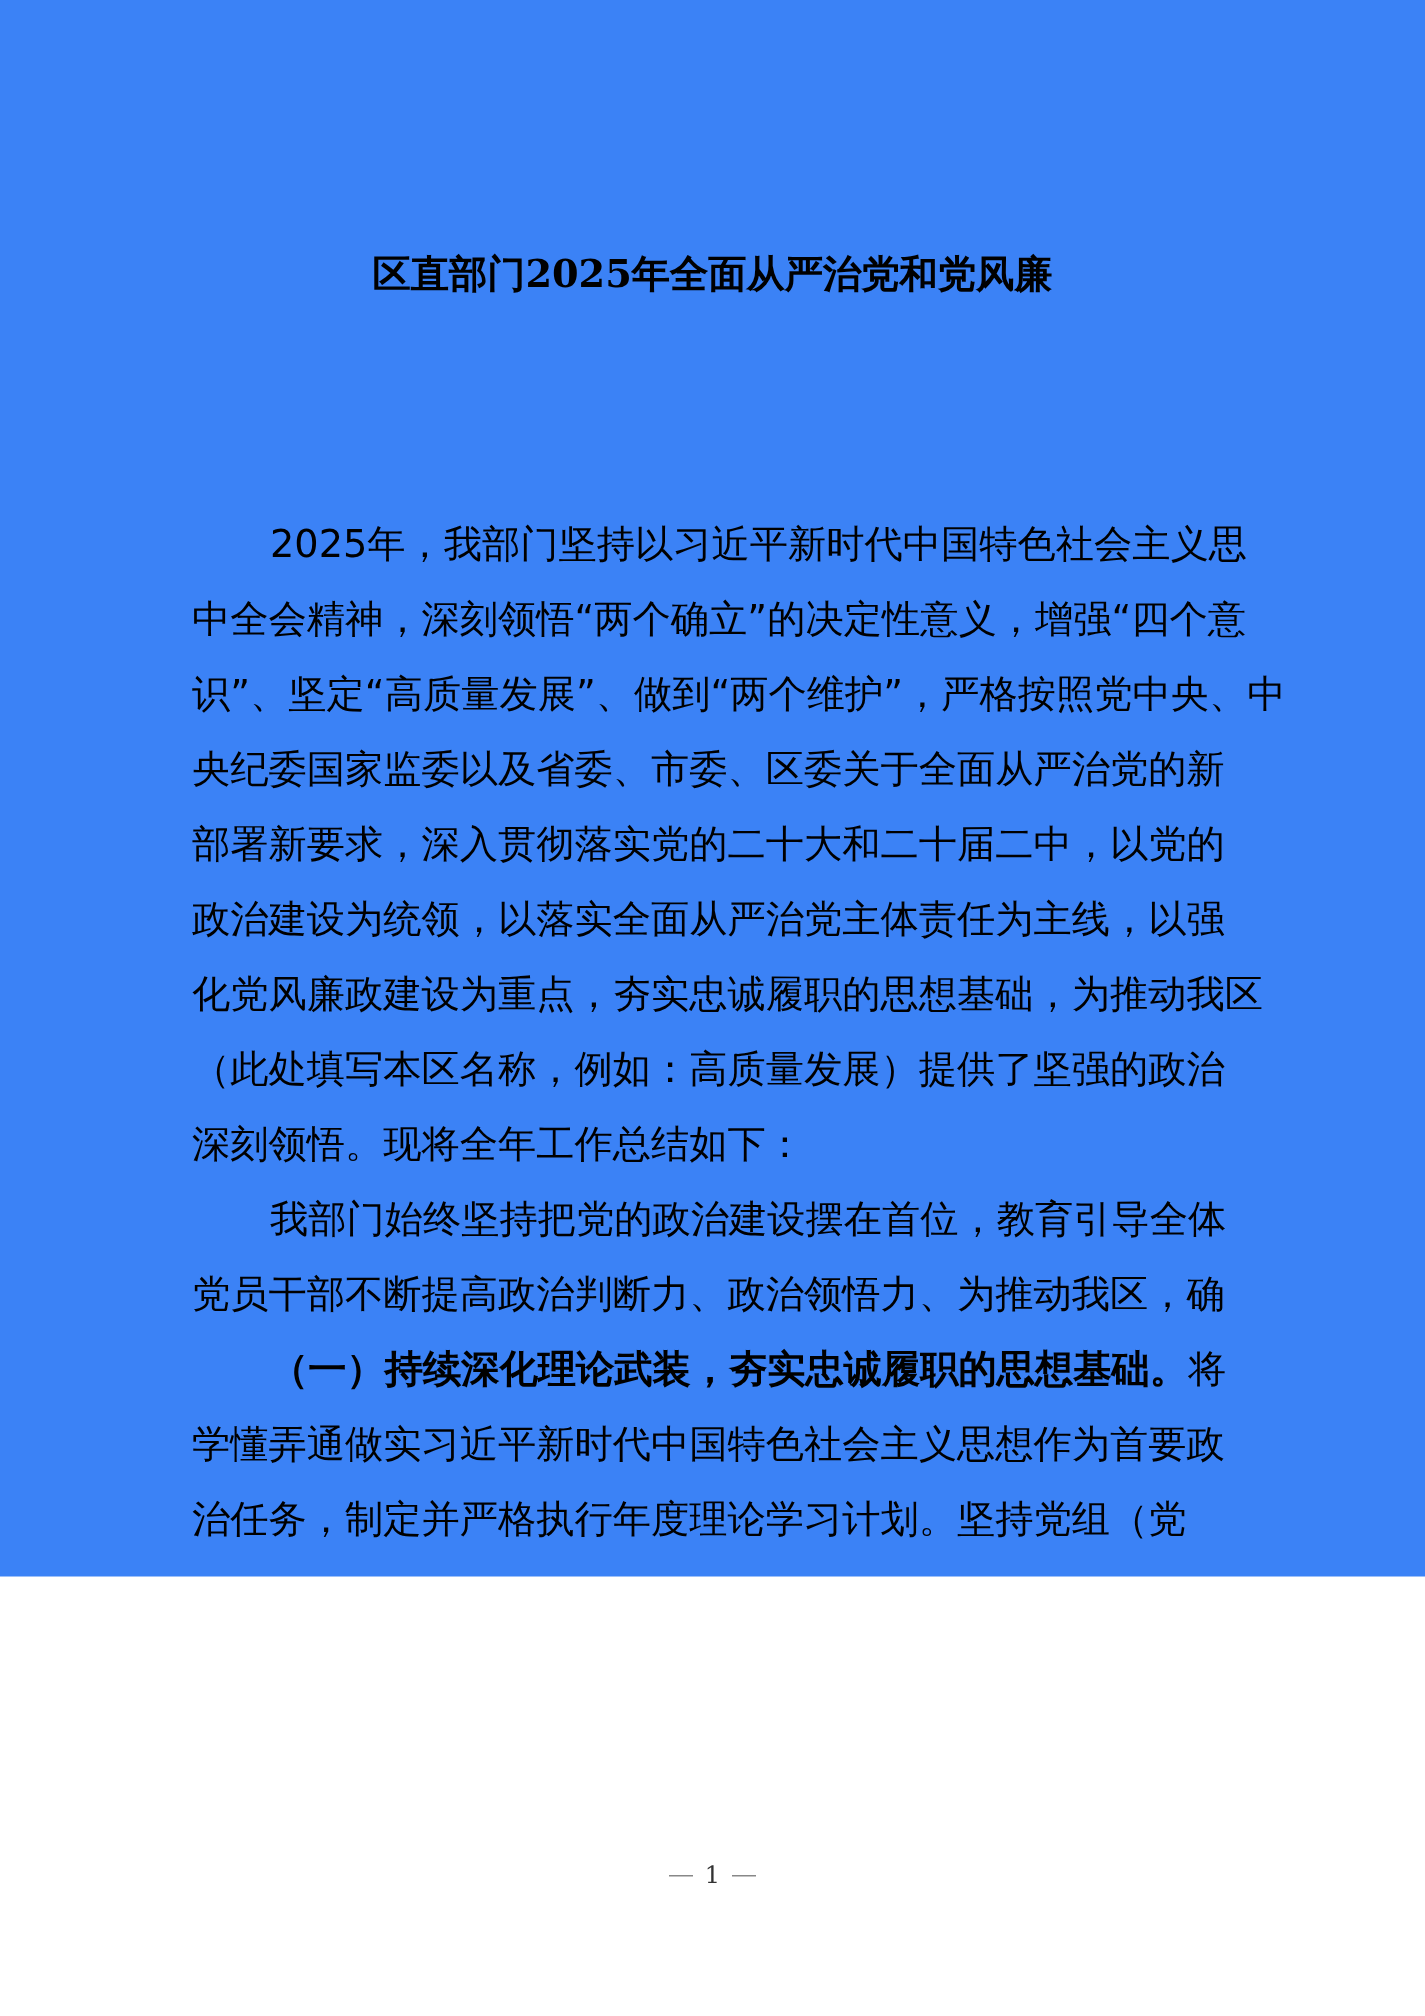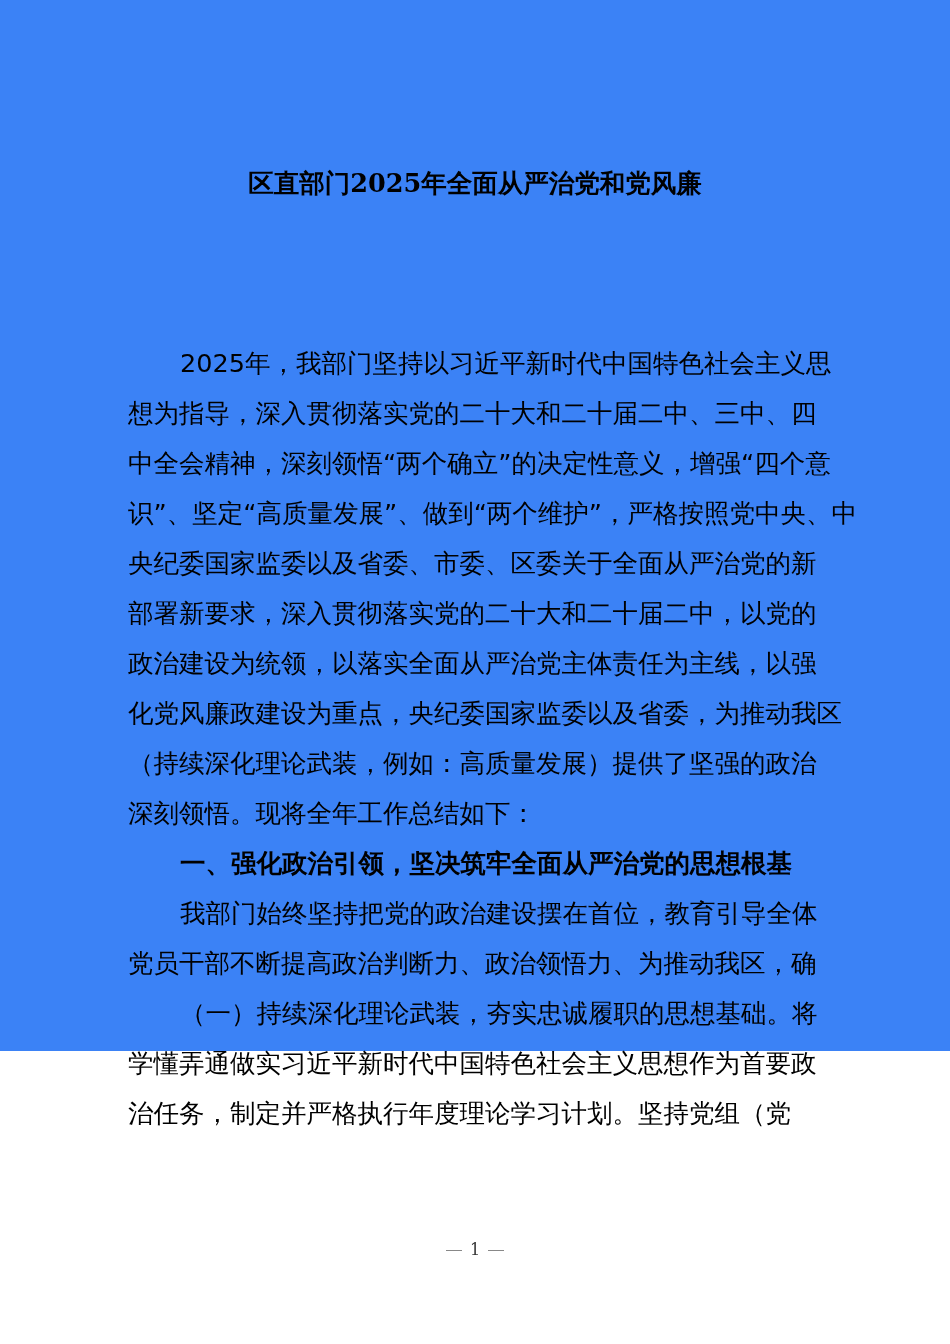--- a/index.html
+++ b/index.html
@@ -8,49 +8,47 @@
   .page { position: absolute; left: 0; top: 0; width: 950px; height: 1051px; background: #3b82f6; }
   .title { position: absolute; left: 128px; width: 694px; text-align: center;
            font-family: "DejaVu Serif", "Liberation Serif", serif; font-weight: bold;
            font-size: 34px; line-height: 58px; top: 158px; letter-spacing: 0px; }
   .title .line { display: block; white-space: nowrap; }
   .body { position: absolute; left: 128px; top: 338px; width: 694px; }
   .line { display: block; white-space: nowrap; font-size: 25.5px; line-height: 50px; height: 50px;
           overflow: visible; }
   .indent { padding-left: 52px; }
   .heading { font-weight: bold; }
-  .bold { font-weight: normal; }
+  .bold { font-weight: bold; }
   .footer { position: absolute; top: 1240px; left: 0; width: 950px; text-align: center;
             font-family: "DejaVu Serif", "Liberation Serif", serif; font-size: 16px; color: #333; }
   .footer .dash { display: inline-block; width: 16px; height: 1px; background: #888; vertical-align: middle; margin: 0 8px; }
 </style>
 </head>
 <body>
 
 <div class="page">
 
   <div class="title">
     <span class="line">区直部门2025年全面从严治党和党风廉</span>
   </div>
 
   <div class="body">
     <div>
       <span class="line indent">2025年，我部门坚持以习近平新时代中国特色社会主义思</span>
-      <span class="line">想为指导，深入贯彻落实党的二十大和二十届二中、三中、四</span>
       <span class="line">中全会精神，深刻领悟“两个确立”的决定性意义，增强“四个意</span>
       <span class="line">识”、坚定“高质量发展”、做到“两个维护”，严格按照党中央、中</span>
       <span class="line">央纪委国家监委以及省委、市委、区委关于全面从严治党的新</span>
       <span class="line">部署新要求，深入贯彻落实党的二十大和二十届二中，以党的</span>
       <span class="line">政治建设为统领，以落实全面从严治党主体责任为主线，以强</span>
-      <span class="line">化党风廉政建设为重点，央纪委国家监委以及省委，为推动我区</span>
-      <span class="line">（持续深化理论武装，例如：高质量发展）提供了坚强的政治</span>
+      <span class="line">化党风廉政建设为重点，夯实忠诚履职的思想基础，为推动我区</span>
+      <span class="line">（此处填写本区名称，例如：高质量发展）提供了坚强的政治</span>
       <span class="line">深刻领悟。现将全年工作总结如下：</span>
     </div>
 
-    <span class="line indent heading">一、强化政治引领，坚决筑牢全面从严治党的思想根基</span>
 
     <div>
       <span class="line indent">我部门始终坚持把党的政治建设摆在首位，教育引导全体</span>
       <span class="line">党员干部不断提高政治判断力、政治领悟力、为推动我区，确</span>
     </div>
 
     <div>
       <span class="line indent"><span class="bold">（一）持续深化理论武装，夯实忠诚履职的思想基础。</span><span>将</span></span>
       <span class="line">学懂弄通做实习近平新时代中国特色社会主义思想作为首要政</span>
       <span class="line">治任务，制定并严格执行年度理论学习计划。坚持党组（党</span>

